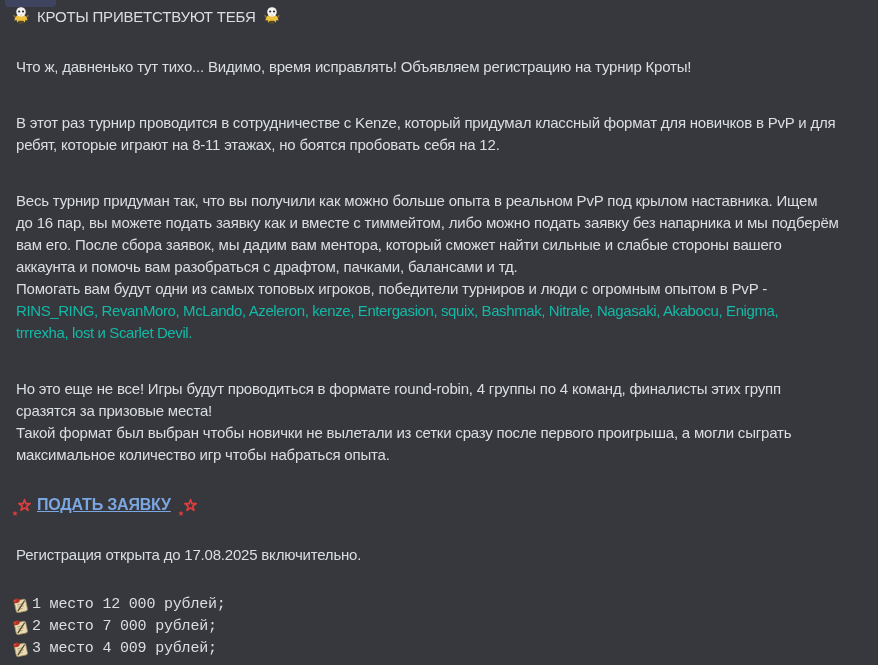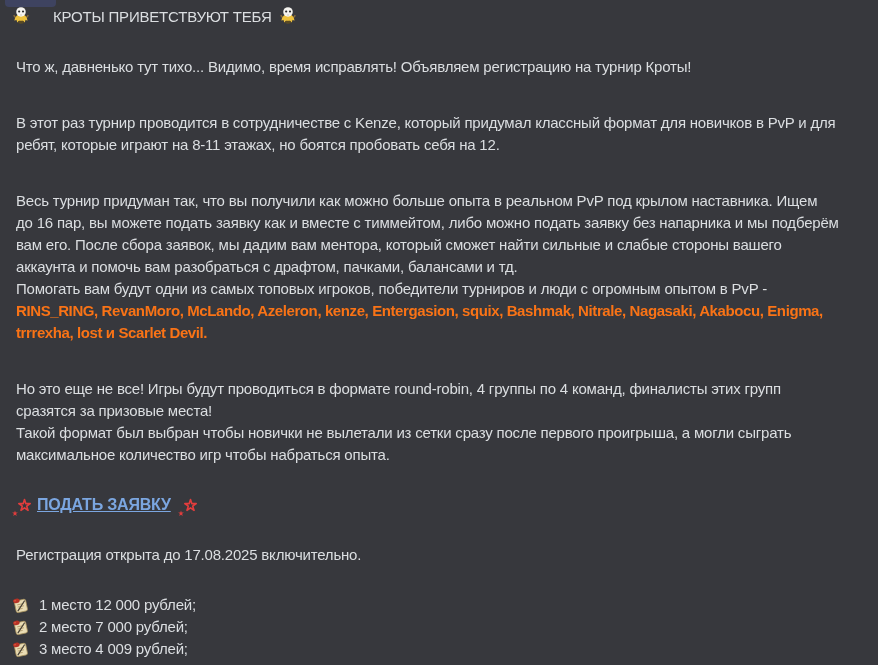--- a/index.html
+++ b/index.html
@@ -21,26 +21,26 @@
     color: #dbdee1;
     font-size: 15px;
     line-height: 22px;
     letter-spacing: -0.2px;
   }
   .para { margin: 6px; white-space: pre; }
   .blank { height: 22px; }
   .line { height: 22px; display: flex; align-items: center; gap: 5px; }
   .emoji { width: 22px; height: 22px; flex: 0 0 auto; display: inline-block; }
   .emoji svg { display: block; }
-  .title-text { letter-spacing: -0.2px; margin-left: 16px; }
-  .names-bold { font-weight: 700; color: #f97316; letter-spacing: -0.4px; }
+  .title-text { letter-spacing: -0.2px; }
+  .names-bold { font-weight: 400; color: #14b8a6; letter-spacing: -0.4px; }
   .link { color: #7ba6e0; cursor: pointer; }
   .apply-link { font-weight: 700; font-size: 16px; letter-spacing: -0.2px; text-decoration: underline; }
   .star-emoji { margin-top: 6px; }
-  .prize-line { gap: 7px; }
+  .prize-line { gap: 0; font-family: Liberation Mono, monospace; }
   .rules-line { height: 26px; }
 </style>
 </head>
 <body>
 
 <div class="cutoff-pill"></div>
 
 <div class="message">
 
   <div class="line">

